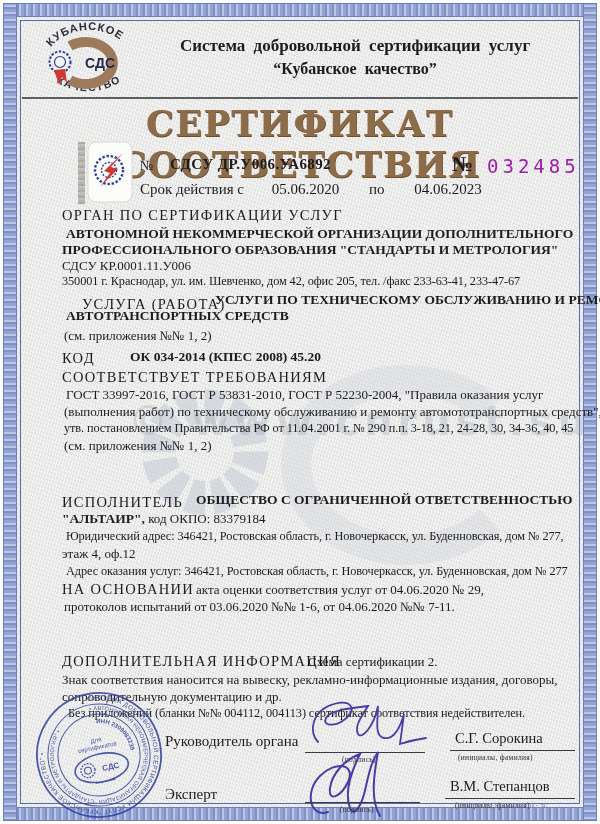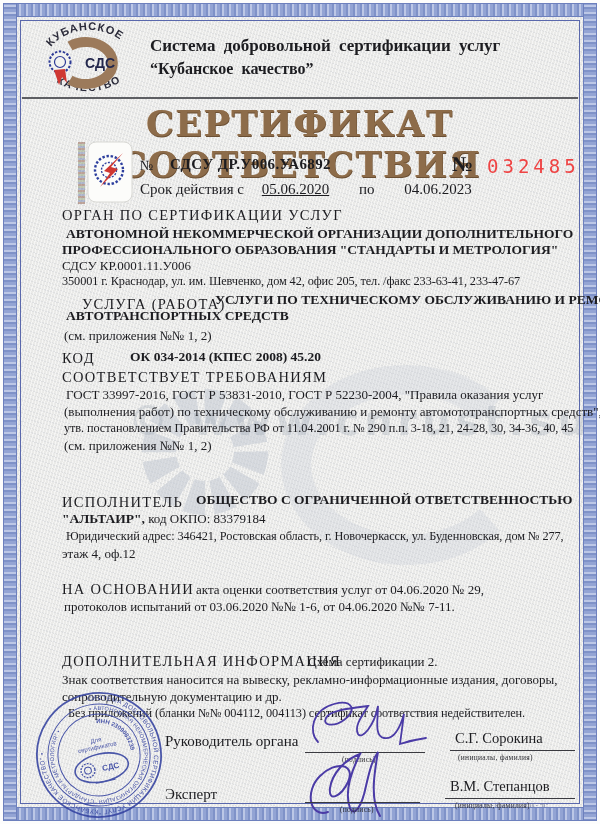--- a/index.html
+++ b/index.html
@@ -26,26 +26,26 @@
   .abs{position:absolute;white-space:nowrap;}
   .serif{font-family:"Liberation Serif",serif;}
   .b{font-weight:bold;}
   .t13{font-size:13px;}
   .t14{font-size:13.5px;}
   .tight{font-size:12.3px;letter-spacing:-0.1px;}
   .head-label{font-size:14.5px;letter-spacing:1.3px;}
 
   .sep{position:absolute;left:22px;right:22px;top:97px;height:1.5px;background:#44454a;opacity:.85;}
 
-  .sysline{position:absolute;left:150px;width:410px;text-align:left;font-weight:bold;font-size:17px;word-spacing:4px;}
+  .sysline{position:absolute;left:150px;width:410px;text-align:center;font-weight:bold;font-size:17px;word-spacing:4px;}
   .title{position:absolute;left:40px;width:520px;top:103px;text-align:center;
      font-family:"DejaVu Serif",serif;font-weight:bold;font-size:35px;letter-spacing:1.5px;
      color:#8d6c4a;text-shadow:0.5px 0.5px 0 #6b4f33, -0.5px -0.5px 0 #b79a7d;}
 
-  .blank-no{font-family:"DejaVu Sans Mono",monospace;font-size:19px;letter-spacing:4px;color:#ef4444;}
+  .blank-no{font-family:"DejaVu Sans Mono",monospace;font-size:19px;letter-spacing:4px;color:#a21caf;}
   .no-glyph{font-size:21px;font-weight:bold;}
 
   .sigline{position:absolute;height:1px;background:#3a3a40;}
   .cap{position:absolute;font-size:7.5px;color:#2c2c32;letter-spacing:.3px;}
   .name{position:absolute;font-size:14.5px;}
   .role{position:absolute;font-size:15px;}
 
   .watermark-text{position:absolute;left:128px;top:398px;font-family:"DejaVu Sans",sans-serif;
      font-weight:bold;font-size:40px;letter-spacing:5px;color:rgba(148,157,173,.28);text-align:right;}
   .fineprint{position:absolute;right:52px;bottom:16px;font-size:5px;color:#6a7390;letter-spacing:.3px;}
@@ -105,21 +105,21 @@
     <polygon points="36,12 24,26 31,28 13,46 23,32 17,30" fill="#cf3732"></polygon>
   </svg>
 
   <div class="abs serif" style="left:140px;top:158px;font-size:14px;">№</div>
   <div class="abs serif b" style="left:170px;top:156px;font-size:15px;letter-spacing:.4px;">СДСУ ДР.У006.УА6892</div>
   <div class="abs serif no-glyph" style="left:452px;top:152px;">№</div>
   <div class="abs blank-no" style="left:487px;top:155px;">032485</div>
 
   <div class="abs serif" style="left:140px;top:181px;font-size:15px;">
     <span>Срок действия с</span>
-    <span style="margin-left:14px;text-decoration:underline;">05.06.2020</span>
+    <span style="margin-left:24px;">05.06.2020</span>
     <span style="margin-left:26px;">по</span>
     <span style="margin-left:26px;">04.06.2023</span>
   </div>
 
   <div class="abs serif head-label" style="left:62px;top:207px;">ОРГАН ПО СЕРТИФИКАЦИИ  УСЛУГ</div>
   <div class="abs serif b t14" style="left:66px;top:226px;">АВТОНОМНОЙ НЕКОММЕРЧЕСКОЙ ОРГАНИЗАЦИИ ДОПОЛНИТЕЛЬНОГО</div>
   <div class="abs serif b t14" style="left:62px;top:242px;">ПРОФЕССИОНАЛЬНОГО ОБРАЗОВАНИЯ "СТАНДАРТЫ И МЕТРОЛОГИЯ"</div>
   <div class="abs serif t13" style="left:62px;top:258px;">СДСУ КР.0001.11.У006</div>
   <div class="abs serif tight" style="left:62px;top:274px;">350001 г. Краснодар, ул. им. Шевченко, дом 42, офис 205, тел. /факс 233-63-41, 233-47-67</div>
 
@@ -138,20 +138,21 @@
   <div class="abs serif t13" style="left:64px;top:438px;">(см. приложения №№ 1, 2)</div>
 
   <div class="abs serif head-label" style="left:62px;top:494px;">ИСПОЛНИТЕЛЬ</div>
   <div class="abs serif b t14" style="left:196px;top:492px;">ОБЩЕСТВО С ОГРАНИЧЕННОЙ ОТВЕТСТВЕННОСТЬЮ</div>
   <div class="abs serif t13" style="left:62px;top:511px;">
     <span class="b" style="font-size:13.5px;">"АЛЬТАИР",</span>
     <span> код ОКПО: 83379184</span>
   </div>
   <div class="abs serif tight" style="left:66px;top:529px;">Юридический адрес: 346421, Ростовская область, г. Новочеркасск, ул. Буденновская, дом № 277,</div>
   <div class="abs serif t13" style="left:62px;top:546px;">этаж 4, оф.12</div>
+  <div class="abs serif tight" style="left:66px;top:564px;">Адрес оказания услуг: 346421, Ростовская область, г. Новочеркасск, ул. Буденновская, дом № 277</div>
 
   <div class="abs serif head-label" style="left:62px;top:581px;">НА ОСНОВАНИИ</div>
   <div class="abs serif t13" style="left:196px;top:582px;">акта оценки соответствия услуг от 04.06.2020 № 29,</div>
   <div class="abs serif t13" style="left:64px;top:599px;">протоколов испытаний от 03.06.2020 №№ 1-6, от 04.06.2020 №№ 7-11.</div>
 
   <div class="abs serif head-label" style="left:62px;top:653px;">ДОПОЛНИТЕЛЬНАЯ ИНФОРМАЦИЯ</div>
   <div class="abs serif t13" style="left:300px;top:654px;margin-left:8px;">Схема сертификации 2.</div>
   <div class="abs serif t13" style="left:62px;top:689px;">сопроводительную документацию и др.</div>
   <div class="abs serif t13" style="left:62px;top:672px;">Знак соответствия наносится на вывеску, рекламно-информационные издания, договоры,</div>
   <div class="abs serif tight" style="left:68px;top:706px;">Без приложений (бланки №№ 004112, 004113) сертификат соответствия недействителен.</div>

